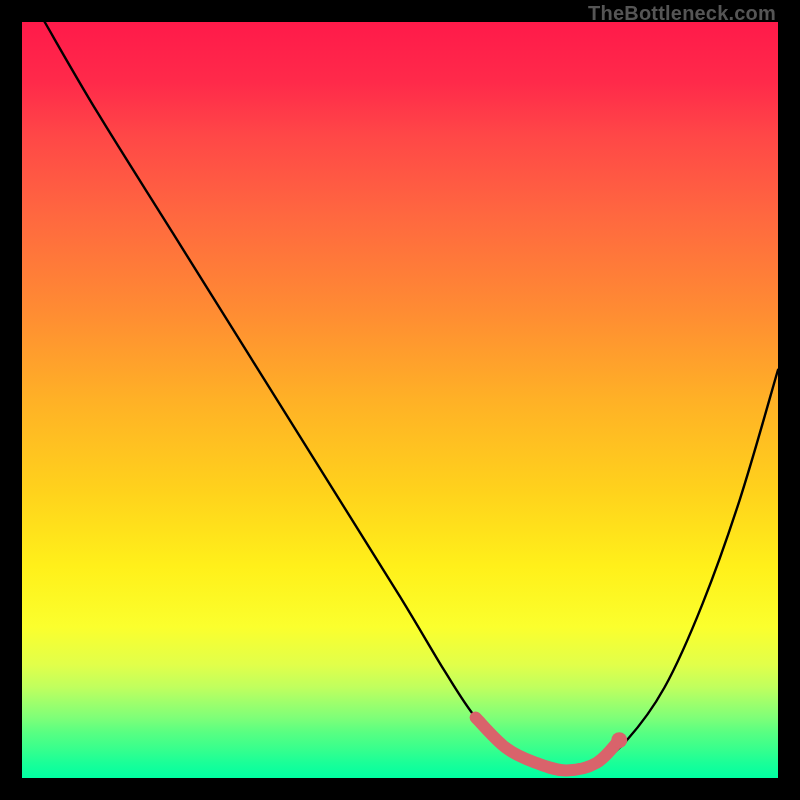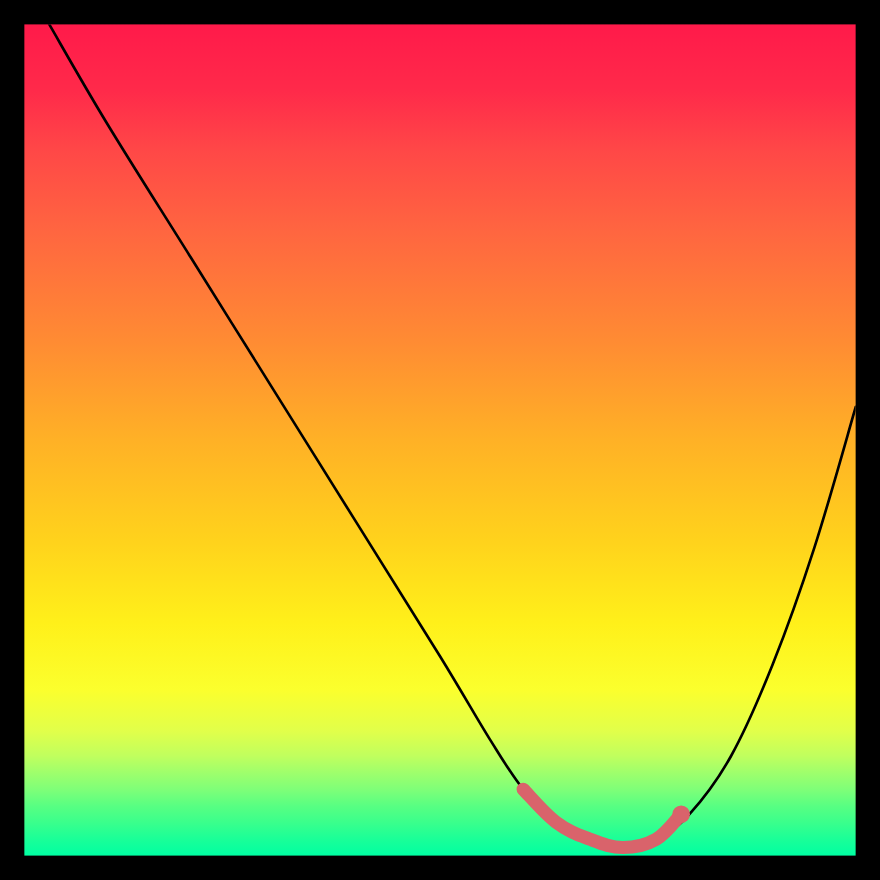--- a/index.html
+++ b/index.html
@@ -75,13 +75,14 @@
 
 <div class="frame">
   <div class="plot-area">
     <div class="gradient-bg"></div>
     <svg class="curve" viewBox="0 0 756 756" preserveAspectRatio="none">
       <path id="main-curve" fill="none" stroke="#000" stroke-width="2.4" stroke-linecap="round" stroke-linejoin="round" d="M 22.68 0 C 32.205600000000004 16.329600000000003, 52.46640000000001 52.61760000000002, 75.60000000000001 90.72000000000003 C 98.73360000000001 128.82240000000004, 123.98400000000002 168.13440000000008, 151.20000000000002 211.68000000000006 C 178.41600000000003 255.22560000000004, 199.58399999999997 289.0944, 226.79999999999998 332.64 C 254.016 376.18559999999997, 275.184 410.0544, 302.40000000000003 453.59999999999997 C 329.61600000000004 497.14559999999994, 356.2272 539.1791999999999, 378 574.56 C 399.7728 609.9408, 409.752 628.3872, 423.36 650.16 C 436.968 671.9327999999999, 442.7136 681.912, 453.59999999999997 695.52 C 464.48639999999995 709.1279999999999, 472.9536 717.5952, 483.84000000000003 725.76 C 494.72640000000007 733.9248, 503.19360000000006 736.7976, 514.08 740.88 C 524.9664 744.9624, 533.4336 748.44, 544.3199999999999 748.44 C 555.2063999999999 748.44, 563.6736000000001 746.3232, 574.5600000000001 740.88 C 585.4464 735.4368, 592.5528 731.808, 604.8000000000001 718.2 C 617.0472000000001 704.5920000000001, 628.9920000000001 689.7744, 642.6 665.28 C 656.208 640.7855999999999, 666.792 616.14, 680.4 582.12 C 694.0079999999999 548.1, 704.5919999999999 518.4648000000001, 718.1999999999999 476.28000000000003 C 731.808 434.09520000000003, 749.196 370.8936, 756 347.76"></path>
       <path id="highlight-curve" fill="none" stroke="#d9636b" stroke-width="12" stroke-linecap="round" stroke-linejoin="round" d="M 453.59999999999997 695.52 C 459.04319999999996 700.9632, 472.9536 717.5952, 483.84000000000003 725.76 C 494.72640000000007 733.9248, 503.19360000000006 736.7976, 514.08 740.88 C 524.9664 744.9624, 533.4336 748.44, 544.3199999999999 748.44 C 555.2063999999999 748.44, 565.0344 746.3232, 574.5600000000001 740.88 C 584.0856000000001 735.4368, 593.1576 722.2824, 597.24 718.2"></path>
       <circle id="highlight-dot" r="8" fill="#d9636b" cx="597.24" cy="718.2"></circle>
     </svg>
   </div>
+  <div class="watermark">TheBottleneck.com</div>
 </div>
 
 </body></html>

